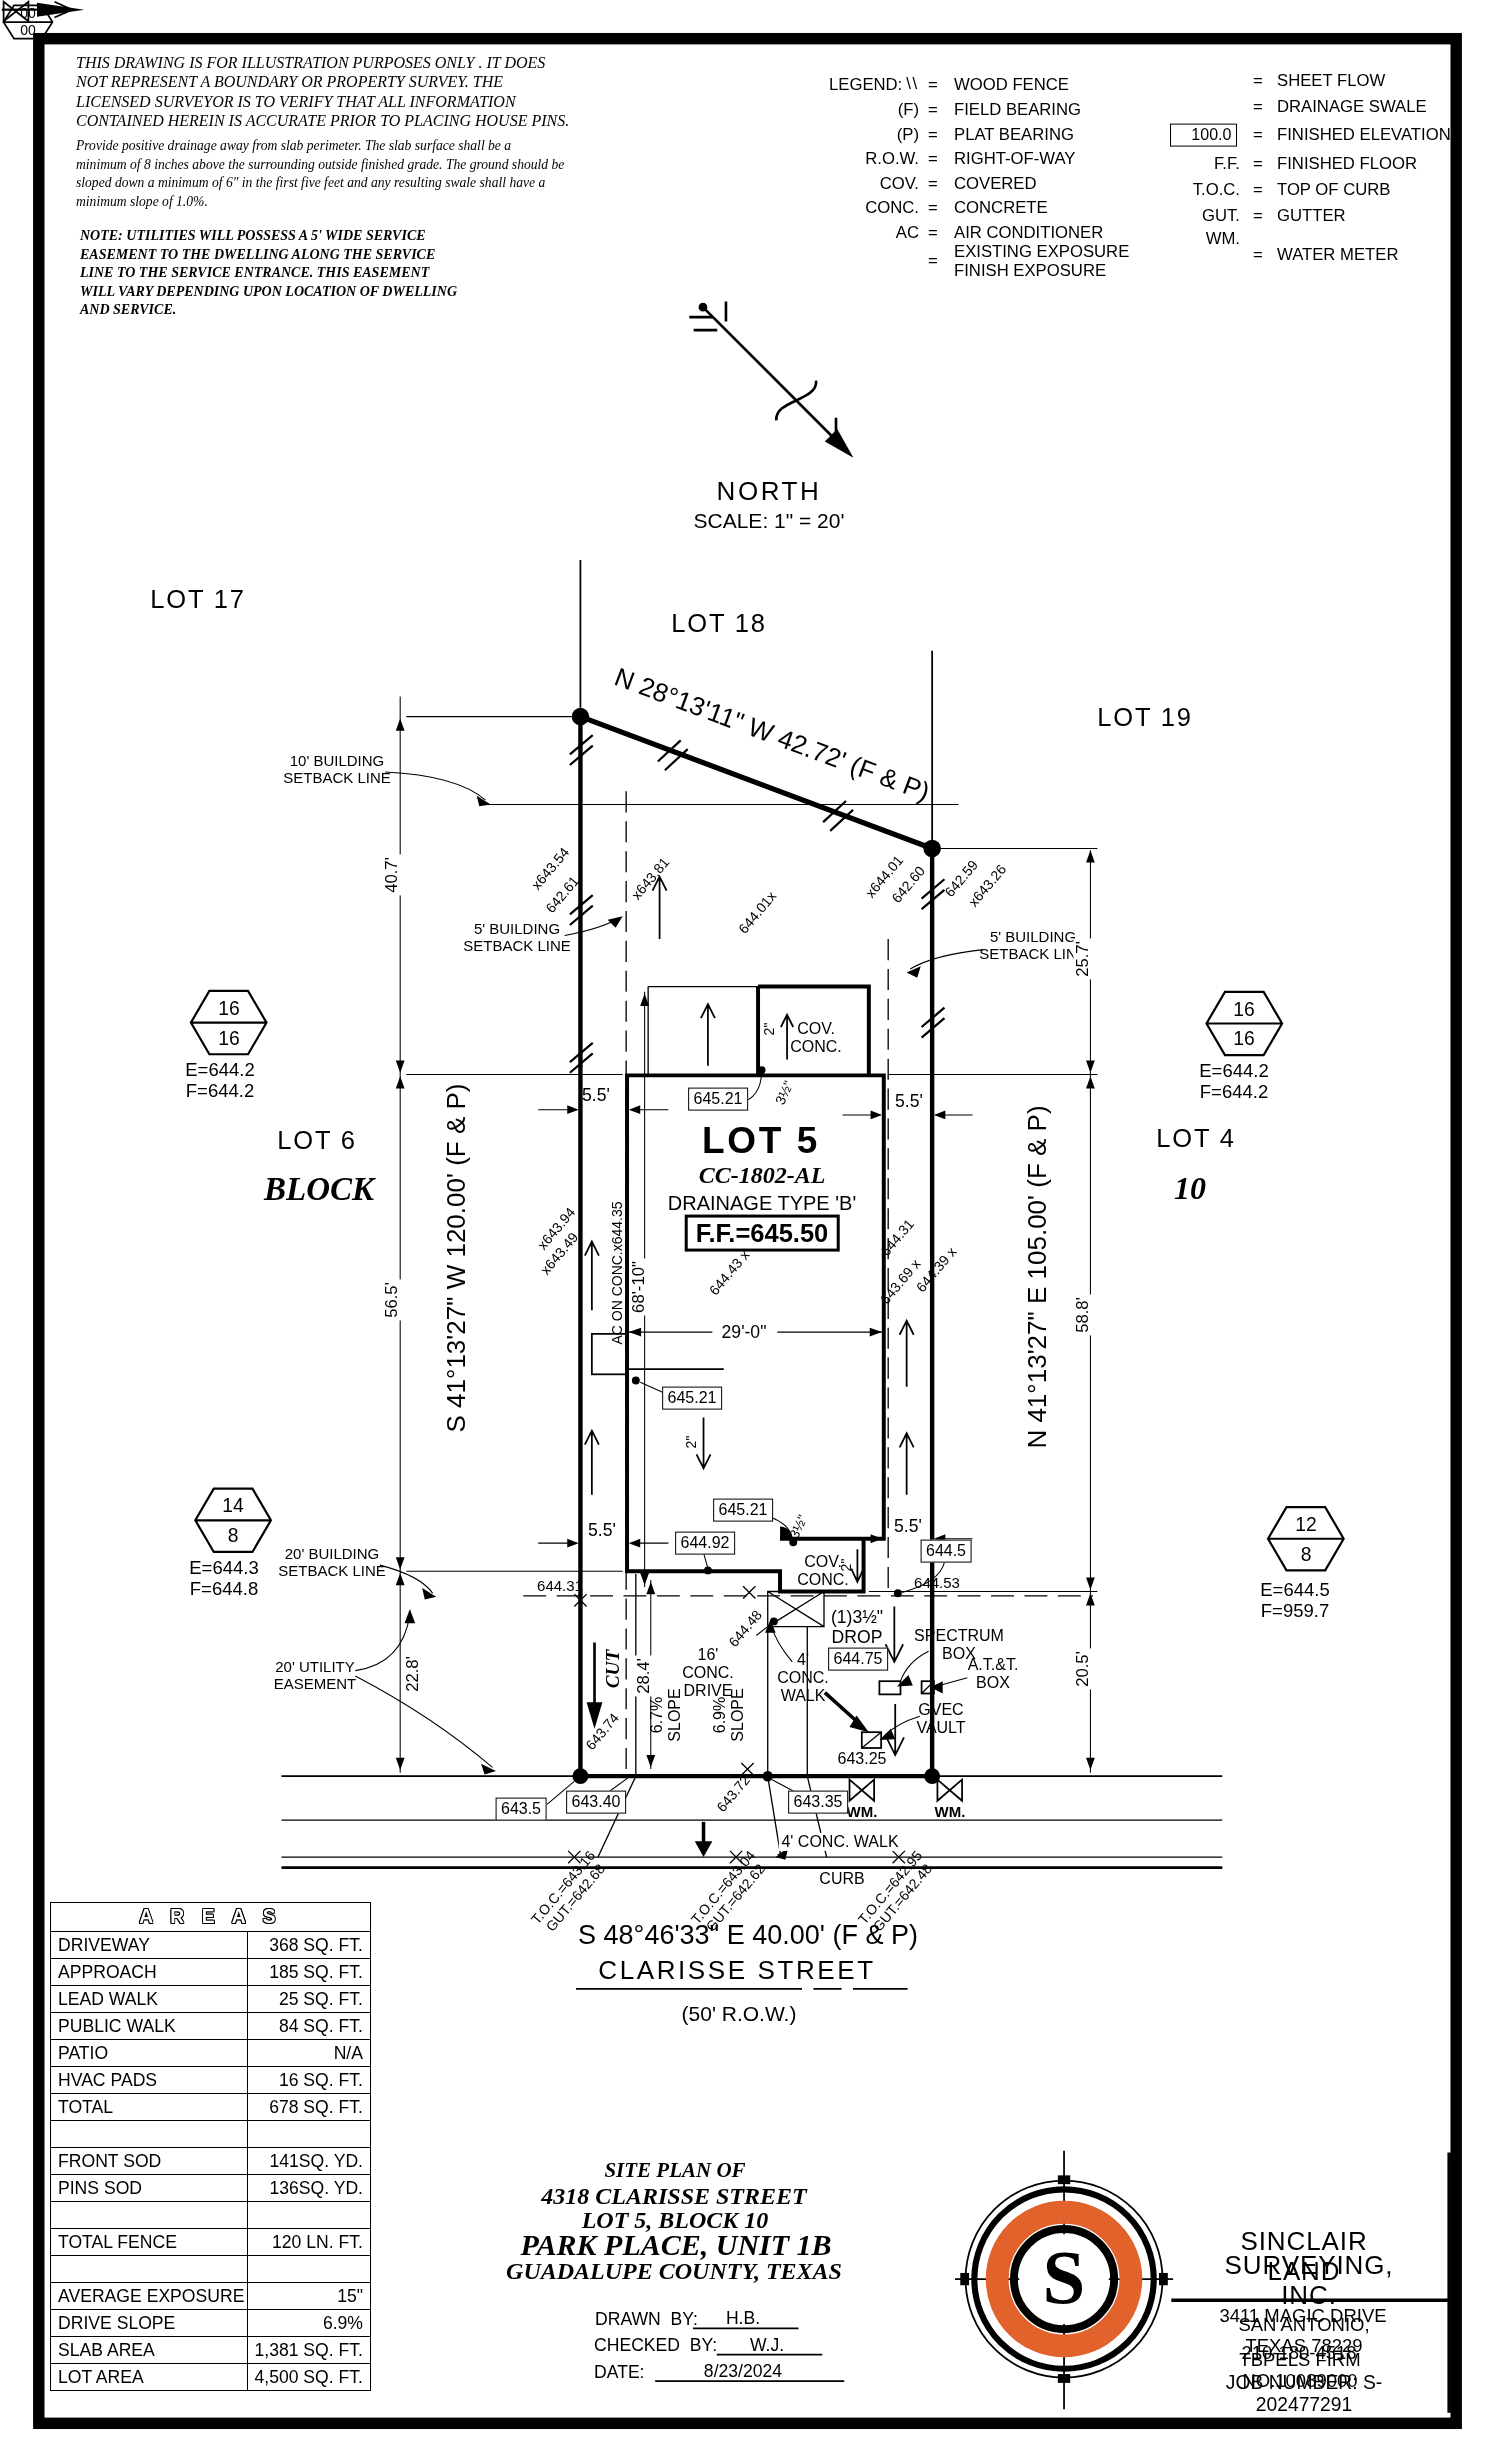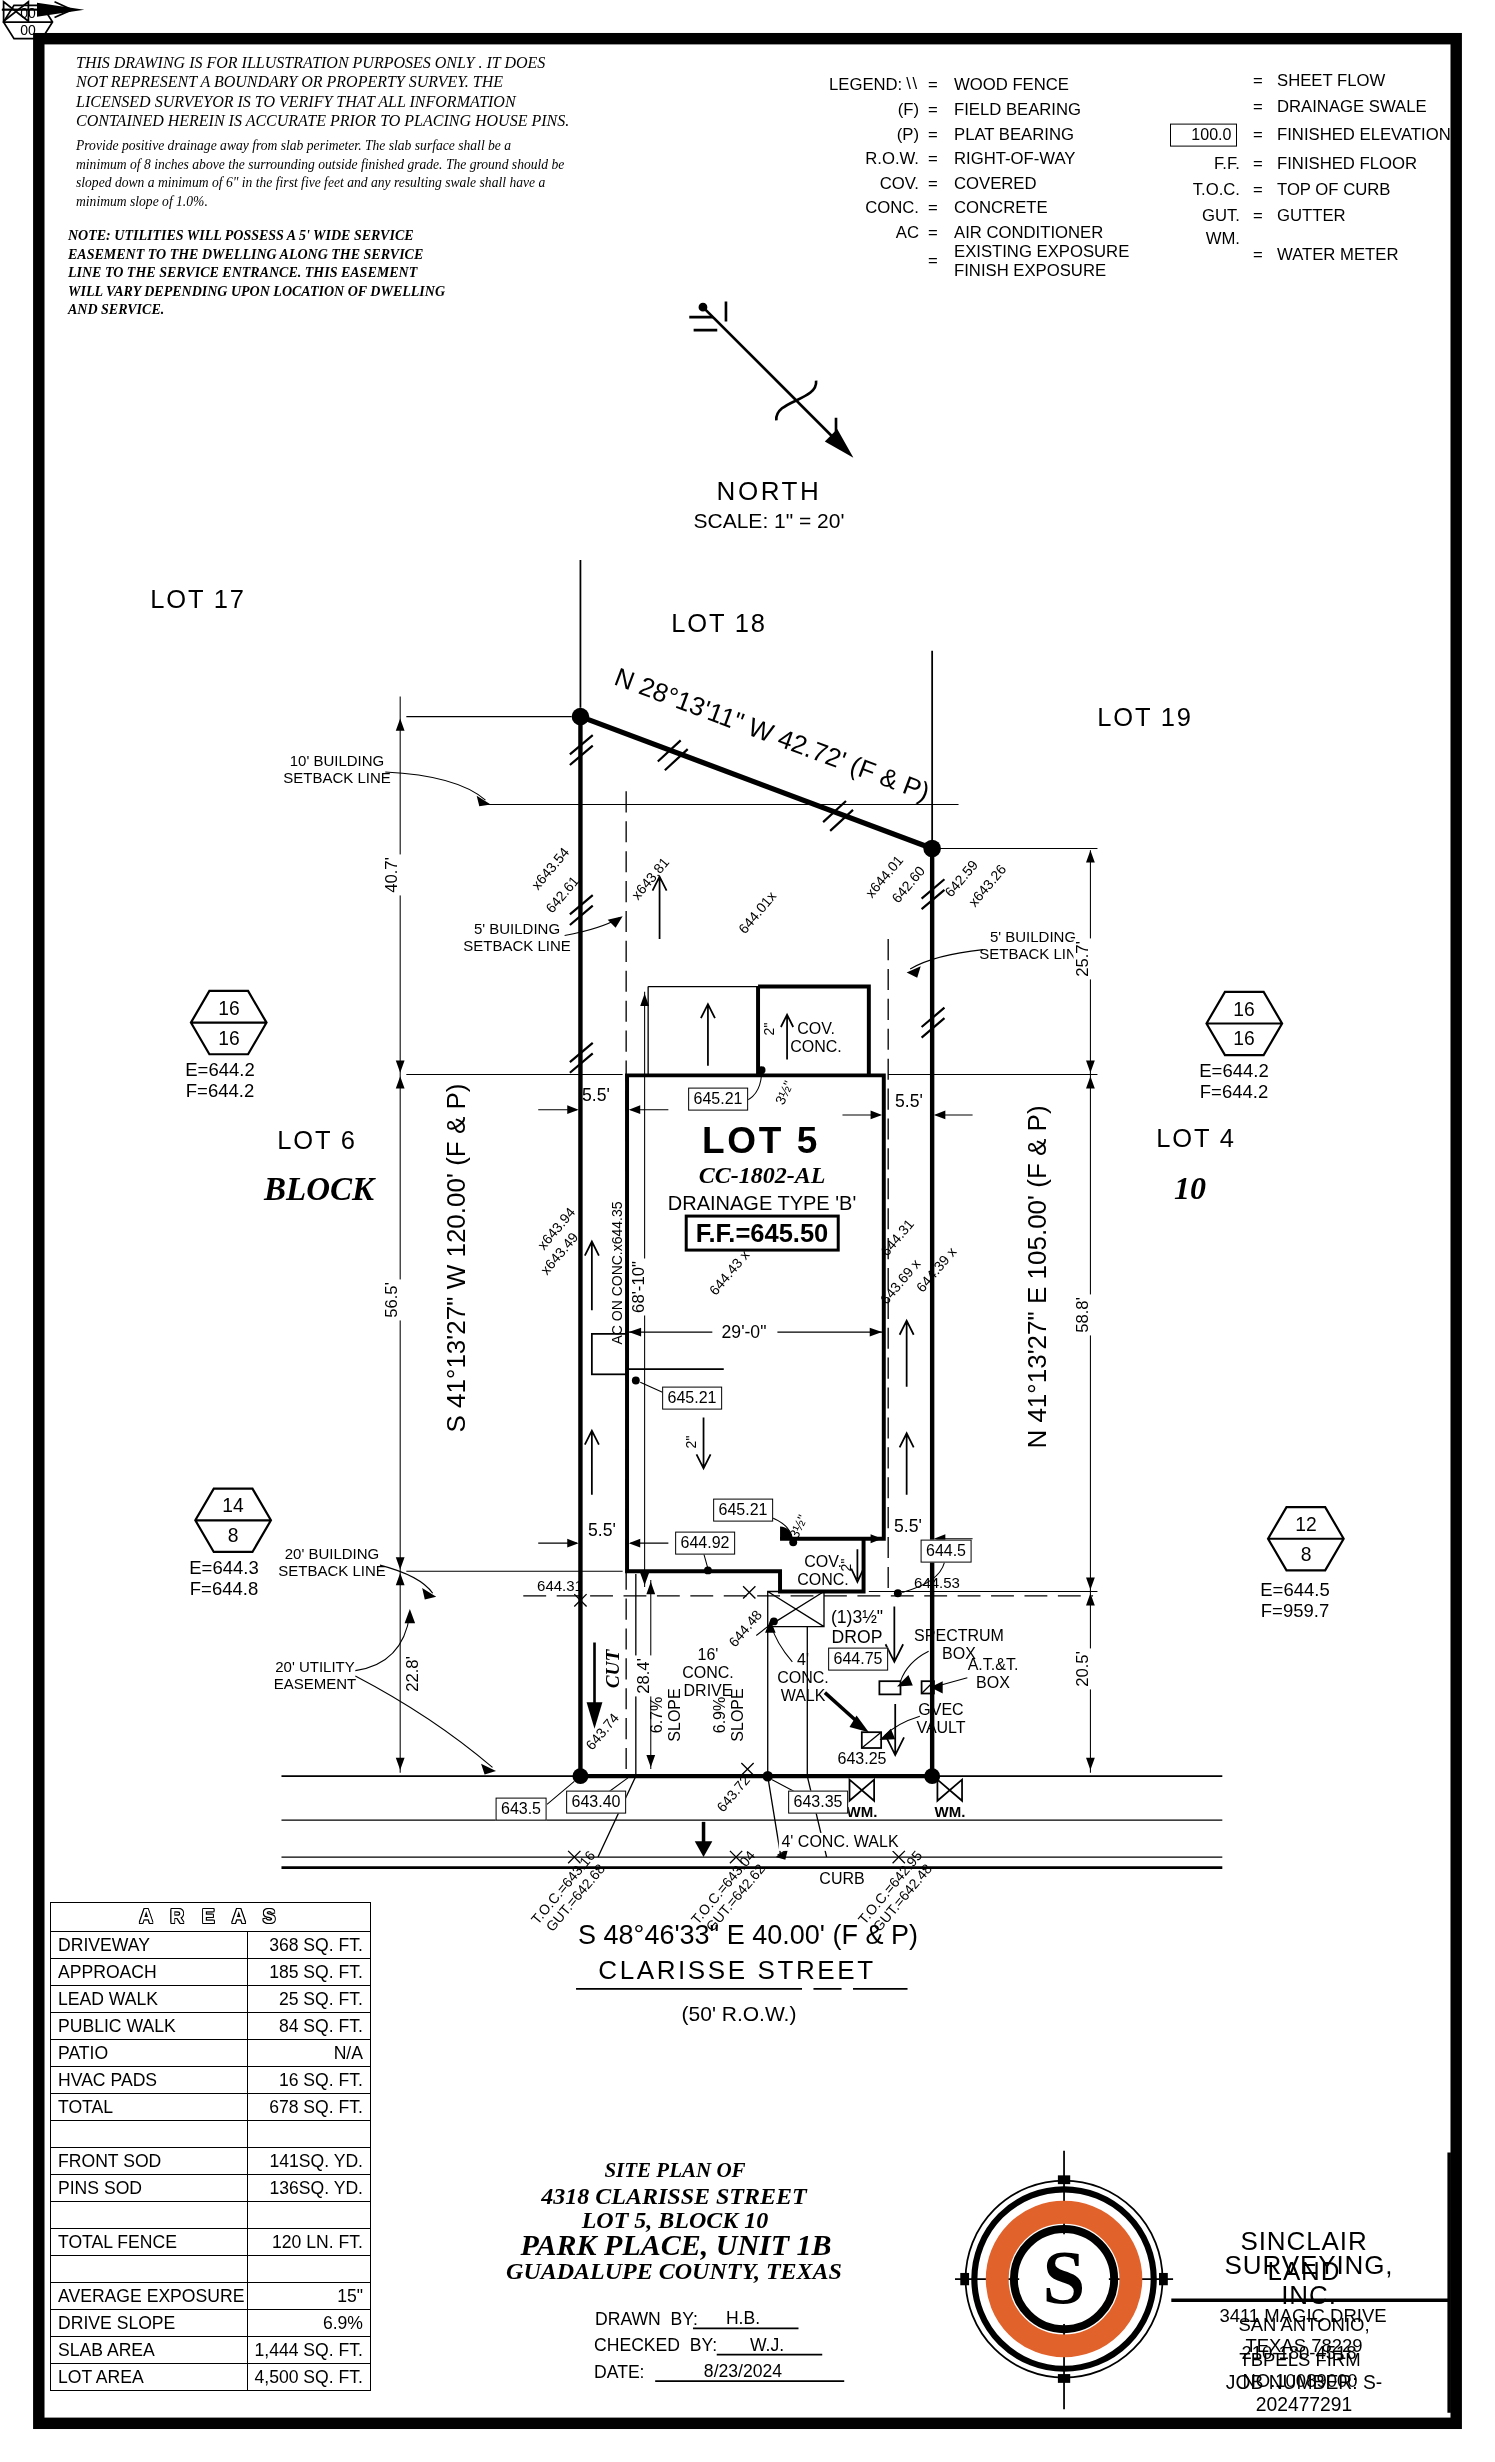--- a/index.html
+++ b/index.html
@@ -184,21 +184,21 @@
 </svg>
 
 <div class="para" style="left:76px;top:53px;font-size:16px;line-height:19.3px">THIS DRAWING IS FOR ILLUSTRATION PURPOSES ONLY . IT DOES
 NOT REPRESENT A BOUNDARY OR PROPERTY SURVEY. THE
 LICENSED SURVEYOR IS TO VERIFY THAT ALL INFORMATION
 CONTAINED HEREIN IS ACCURATE PRIOR TO PLACING HOUSE PINS.</div>
 <div class="para" style="left:76px;top:137px;font-size:13.6px;line-height:18.5px">Provide positive drainage away from slab perimeter. The slab surface shall be a
 minimum of 8 inches above the surrounding outside finished grade. The ground should be
 sloped down a minimum of 6" in the first five feet and any resulting swale shall have a
 minimum slope of 1.0%.</div>
-<div class="para b" style="left:68px;top:227px;font-size:14px;line-height:18.5px">NOTE:  UTILITIES  WILL  POSSESS  A  5'  WIDE  SERVICE
+<div class="para b" style="left:80px;top:227px;font-size:14px;line-height:18.5px">NOTE:  UTILITIES  WILL  POSSESS  A  5'  WIDE  SERVICE
 EASEMENT  TO  THE  DWELLING  ALONG  THE  SERVICE
 LINE  TO  THE  SERVICE  ENTRANCE.  THIS  EASEMENT
 WILL  VARY  DEPENDING  UPON  LOCATION  OF  DWELLING
 AND  SERVICE.</div>
 
 <div>
   <div class="lt b" style="left:829px;top:85px;font-weight:normal">LEGEND:</div>
   <div class="lg-sym" style="left:809px;top:84px;letter-spacing:1.8px">\\</div>
   <div class="lg-sym" style="left:809px;top:110px">(F)</div>
   <div class="lg-sym" style="left:809px;top:135px">(P)</div>
@@ -464,21 +464,21 @@
   <div class="ar-row">
       <div class="al">AVERAGE EXPOSURE</div>
       <div class="av">15"</div>
     </div>
   <div class="ar-row">
       <div class="al">DRIVE SLOPE</div>
       <div class="av">6.9%</div>
     </div>
   <div class="ar-row">
       <div class="al">SLAB AREA</div>
-      <div class="av">1,444 SQ. FT.</div>
+      <div class="av">1,381 SQ. FT.</div>
     </div>
   <div class="ar-row">
       <div class="al">LOT AREA</div>
       <div class="av">4,500 SQ. FT.</div>
     </div>
 </div>
 
 <div class="l ser b f24" style="left:675px;top:2171px">SITE  PLAN  OF</div>
 <div class="l ser b f27" style="left:674px;top:2197px">4318  CLARISSE  STREET</div>
 <div class="l ser b f27" style="left:675px;top:2221px">LOT  5,  BLOCK  10</div>

